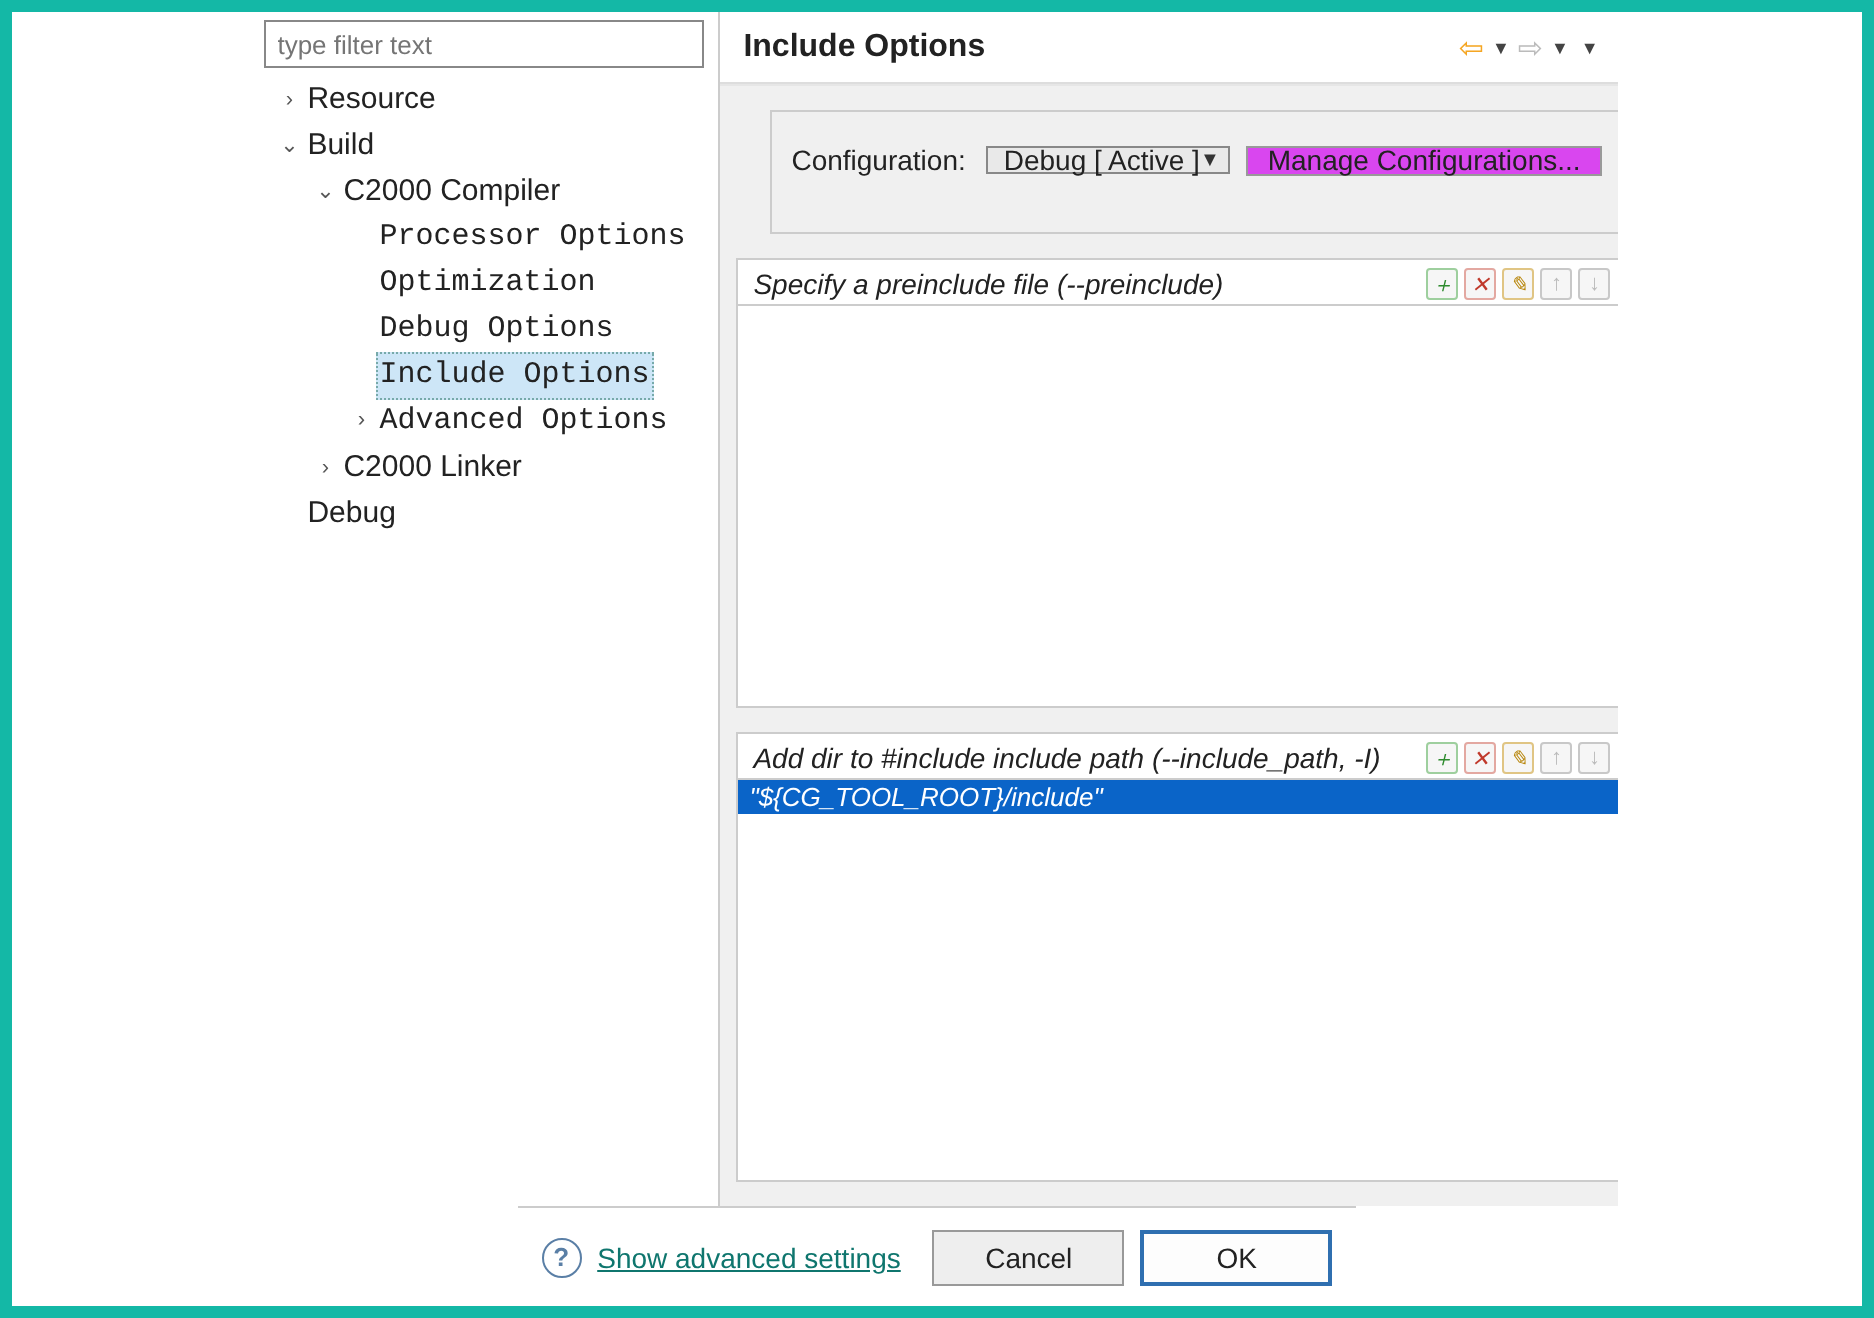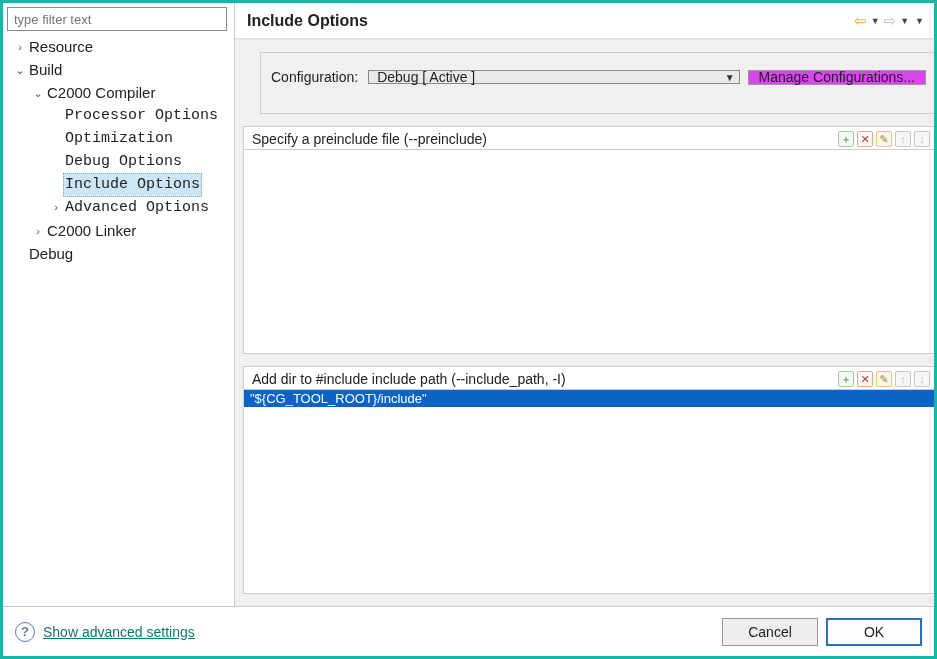--- a/index.html
+++ b/index.html
@@ -8,21 +8,22 @@
     width: 937px; height: 659px;
     font-family: "Segoe UI", Tahoma, sans-serif;
     font-size: 14px;
     color: #222;
     background: #fff;
     overflow: hidden;
   }
   .root {
     display: flex; flex-direction: column;
     width: 937px; height: 659px;
-    border: 3px solid #14b8a6;
+    border: 6px solid #14b8a6;
+    align-items: center;
   }
   .main {
     flex: 1 1 auto;
     display: flex;
     overflow: hidden;
   }
   
   .sidebar {
     width: 232px;
     border-right: 1px solid #ccc;
@@ -262,21 +263,21 @@
           <span class="lbl">Configuration:</span>
           <div class="config-select">
             <span>Debug  [ Active ]</span>
             <span class="dd">▼</span>
           </div>
           <div class="manage-btn">
             <span>Manage Configurations...</span>
           </div>
         </div>
 
-        <div id="panels" style="flex:1 1 auto; display:flex; flex-direction:column; gap:12px; overflow:hidden;">
+        <div id="panels" style="flex:1 1 auto; display:flex; flex-direction:column; gap:12px; overflow:hidden;font-style:italic;">
             <div class="panel">
               <div class="panel-hdr">
                 <span class="title">Specify a preinclude file (--preinclude)</span>
                 <span class="tool-icons">
                   <span class="ico add">＋</span>
                   <span class="ico del">✕</span>
                   <span class="ico edit">✎</span>
                   <span class="ico dim">↑</span>
                   <span class="ico dim">↓</span>
                 </span>

